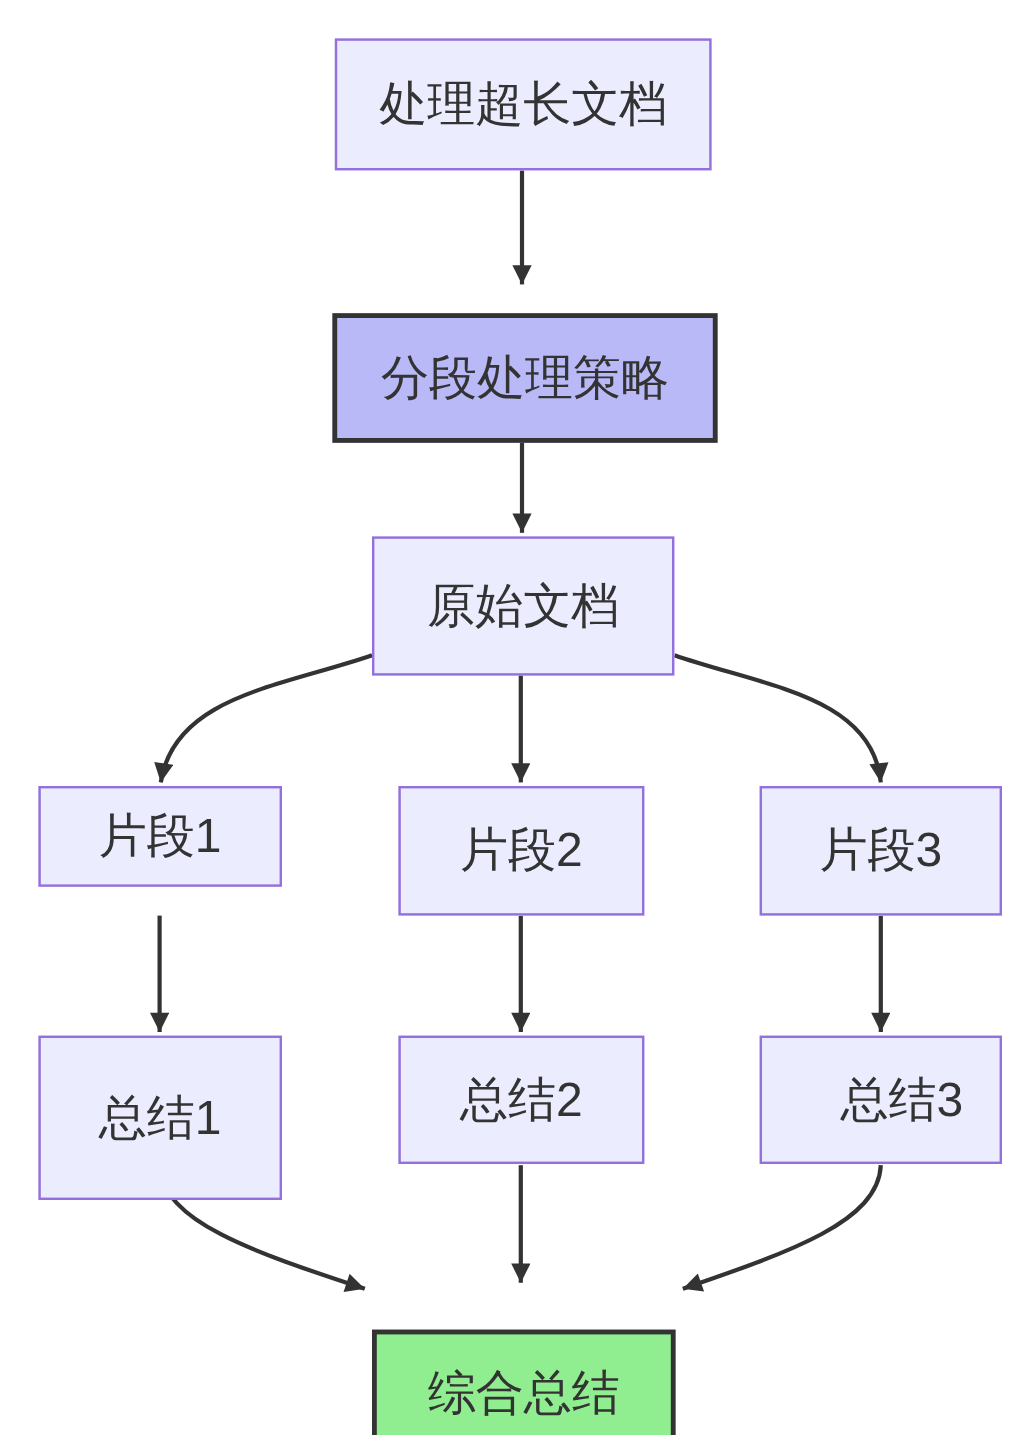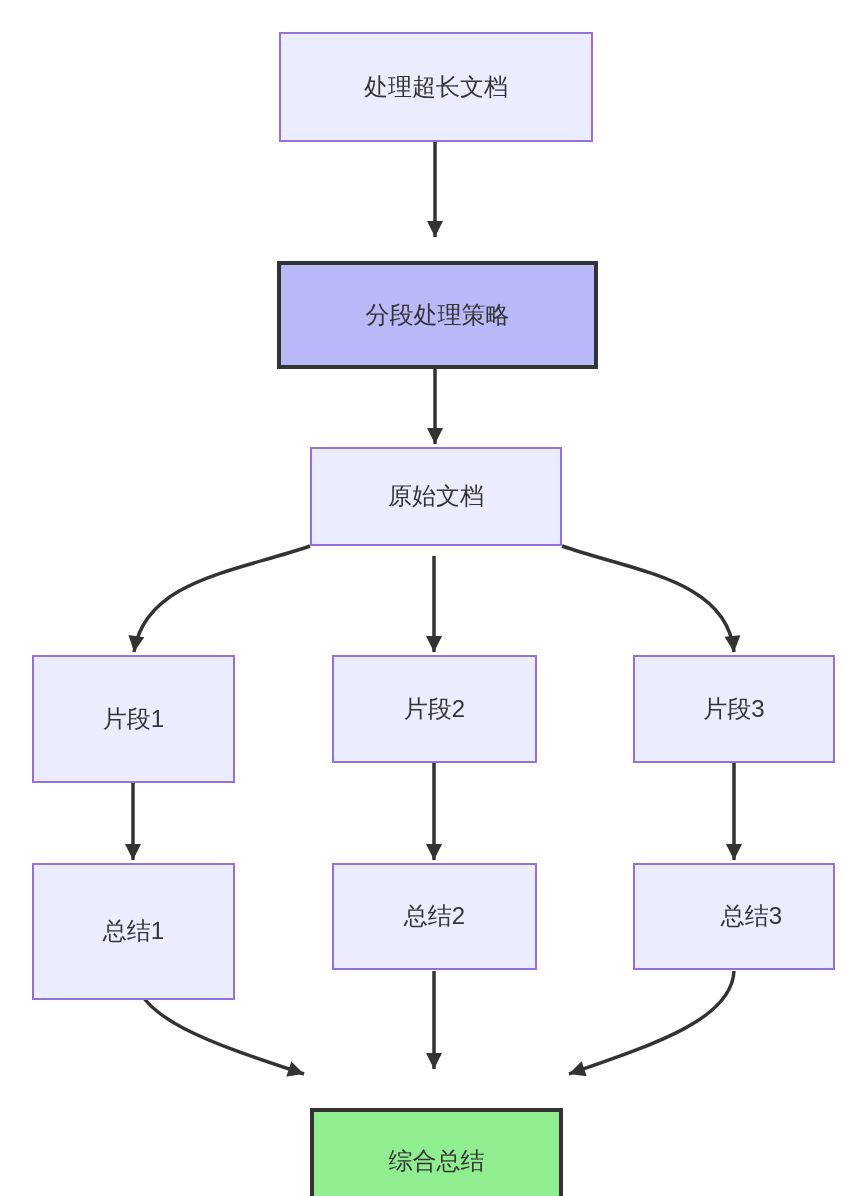--- a/index.html
+++ b/index.html
@@ -30,21 +30,21 @@
   .edges .arrowhead {
     fill: var(--edge-color, #333333);
     stroke: none;
   }
   .node {
     position: absolute;
     box-sizing: border-box;
     display: flex;
     align-items: center;
     justify-content: center;
-    font-size: 24px;
+    font-size: 40px;
     line-height: 1.2;
     color: var(--text-color, #333333);
     background: var(--node-fill, #ECECFF);
     border: 2px solid var(--node-border, #9370DB);
     text-align: center;
     white-space: nowrap;
   }
   .node.highlight {
     background: var(--highlight-fill, #B9B9F8);
     border: 4px solid var(--highlight-border, #333333);
@@ -79,25 +79,25 @@
   </svg>
 
   <div class="node" style="left:279px; top:32px; width:314px; height:110px;">
     <span>处理超长文档</span>
   </div>
 
   <div class="node highlight" style="left:277px; top:240px; width:321px; height:108px;margin-top:21px;">
     <span>分段处理策略</span>
   </div>
 
-  <div class="node" style="left:310px; top:447px; width:252px; height:99px;">
+  <div class="node" style="left:310px; top:447px; width:252px; height:116px;">
     <span>原始文档</span>
   </div>
 
-  <div class="node" style="left:32px; top:655px; width:203px; height:128px;">
+  <div class="node" style="left:32px; top:655px; width:203px; height:84px;">
     <span>片段1</span>
   </div>
 
   <div class="node" style="left:332px; top:655px; width:205px; height:108px;">
     <span>片段2</span>
   </div>
 
   <div class="node" style="left:633px; top:655px; width:202px; height:108px;">
     <span>片段3</span>
   </div>

